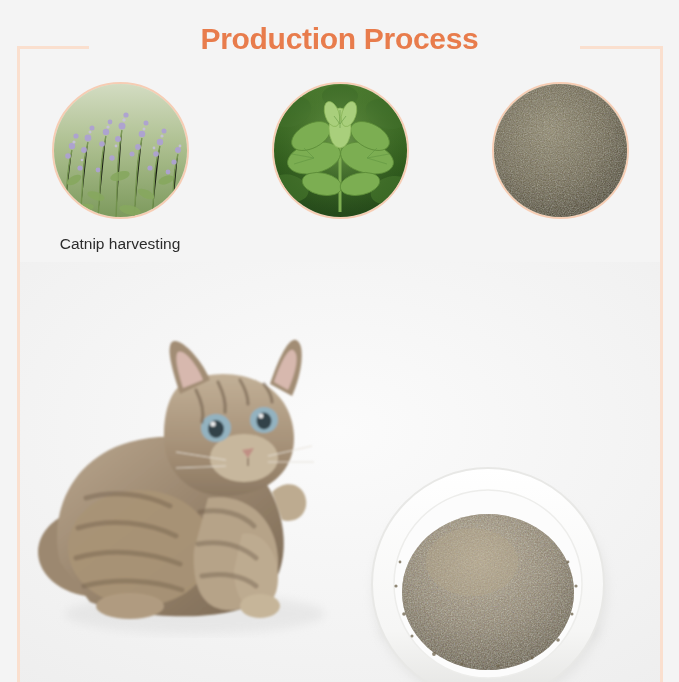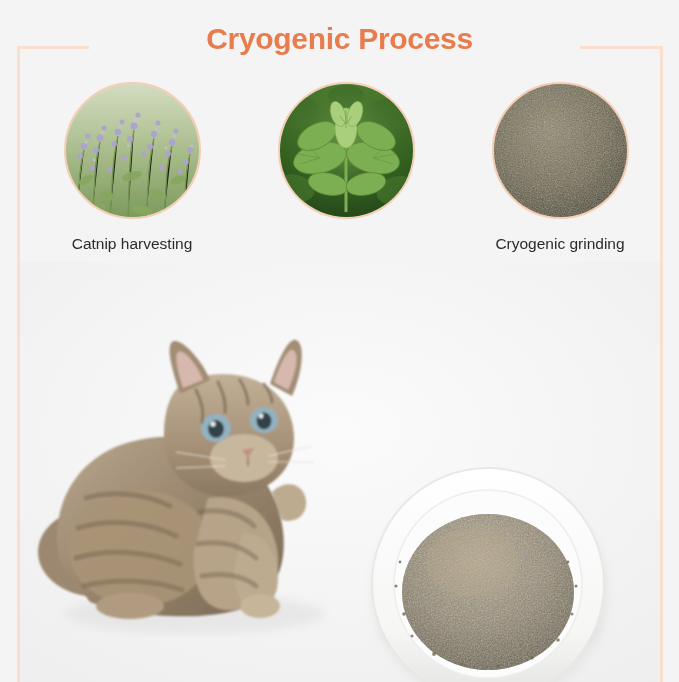--- a/index.html
+++ b/index.html
@@ -49,21 +49,20 @@
     top: 82px;
     width: 640px;
     display: flex;
     justify-content: space-between;
   }
   .step {
     width: 200px;
     display: flex;
     flex-direction: column;
     align-items: center;
-    margin-left: 12px;
   }
   .step-circle {
     width: 133px;
     height: 133px;
     border-radius: 50%;
     border: 2px solid #f6cdb4;
     overflow: hidden;
     position: relative;
     background: #dfe6d5;
   }
@@ -90,21 +89,21 @@
 </head>
 <body>
 
 <div id="page">
 
   <div class="frame-line frame-left-h"></div>
   <div class="frame-line frame-left-v"></div>
   <div class="frame-line frame-right-h"></div>
   <div class="frame-line frame-right-v"></div>
 
-  <div class="title">Cryogenic Process</div>
+  <div class="title">Production Process</div>
 
   <div class="steps">
 
     <div class="step">
       <div class="step-circle">
         <svg viewBox="0 0 133 133" preserveAspectRatio="xMidYMid slice">
           <defs>
             <linearGradient id="fieldBg" x1="0" y1="0" x2="0" y2="1">
               <stop offset="0%" stop-color="#d3dcc2"></stop>
               <stop offset="45%" stop-color="#aec091"></stop>
@@ -234,21 +233,20 @@
               <feTurbulence type="fractalNoise" baseFrequency="0.85" numOctaves="4" result="n"></feTurbulence>
               <feColorMatrix in="n" type="saturate" values="0.15" result="ns"></feColorMatrix>
               <feComposite in="ns" in2="SourceGraphic" operator="in"></feComposite>
             </filter>
           </defs>
           <rect width="133" height="133" fill="url(#powderGrad)"></rect>
           <rect width="133" height="133" filter="url(#grain)" opacity="0.55"></rect>
           <rect width="133" height="133" fill="#cfc9ad" opacity="0.12" filter="url(#grain)"></rect>
         </svg>
       </div>
-      <div class="step-label">Cryogenic grinding</div>
     </div>
 
   </div>
 
   <div class="hero">
     <svg viewBox="0 0 640 420" preserveAspectRatio="none">
       <defs>
         <radialGradient id="heroBg" cx="50%" cy="40%" r="80%">
           <stop offset="0%" stop-color="#fbfbfb"></stop>
           <stop offset="100%" stop-color="#eeeeee"></stop>

